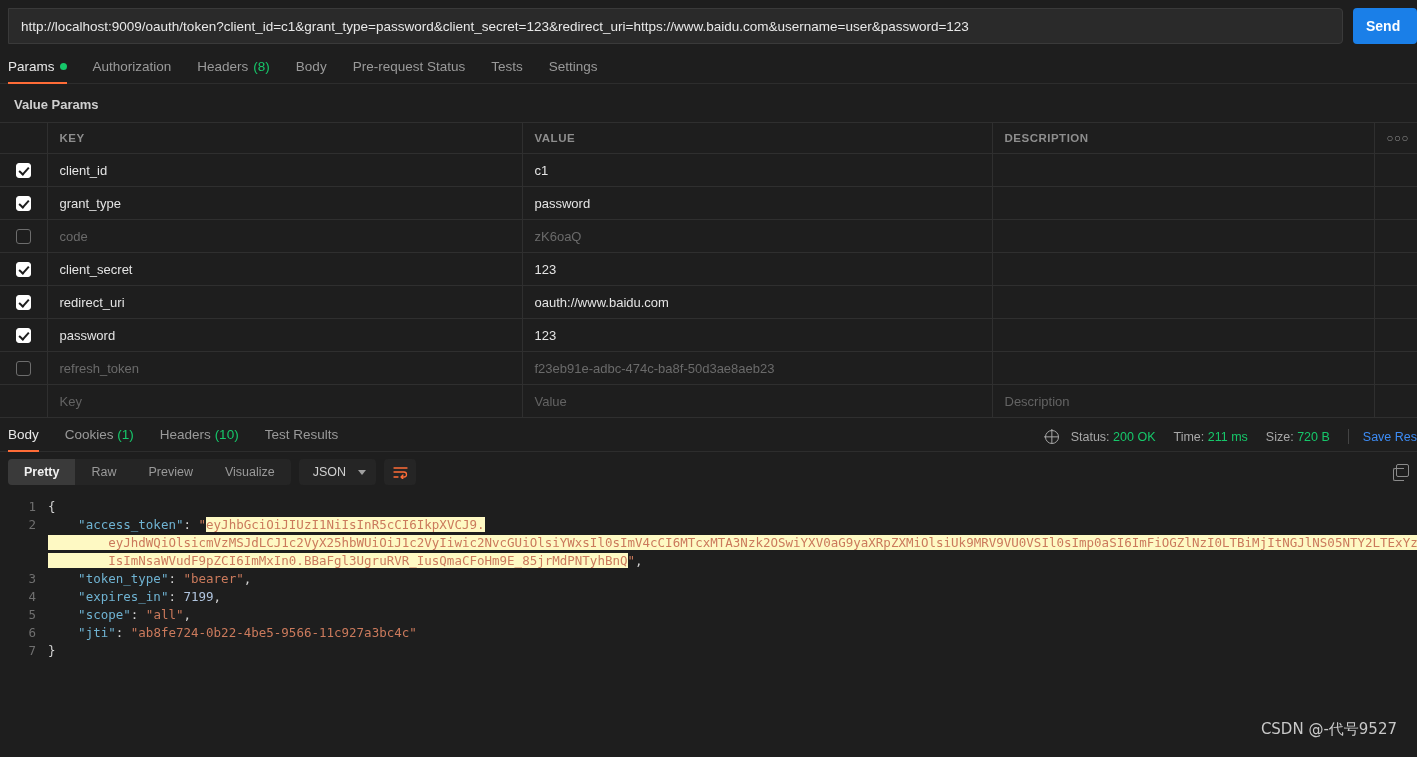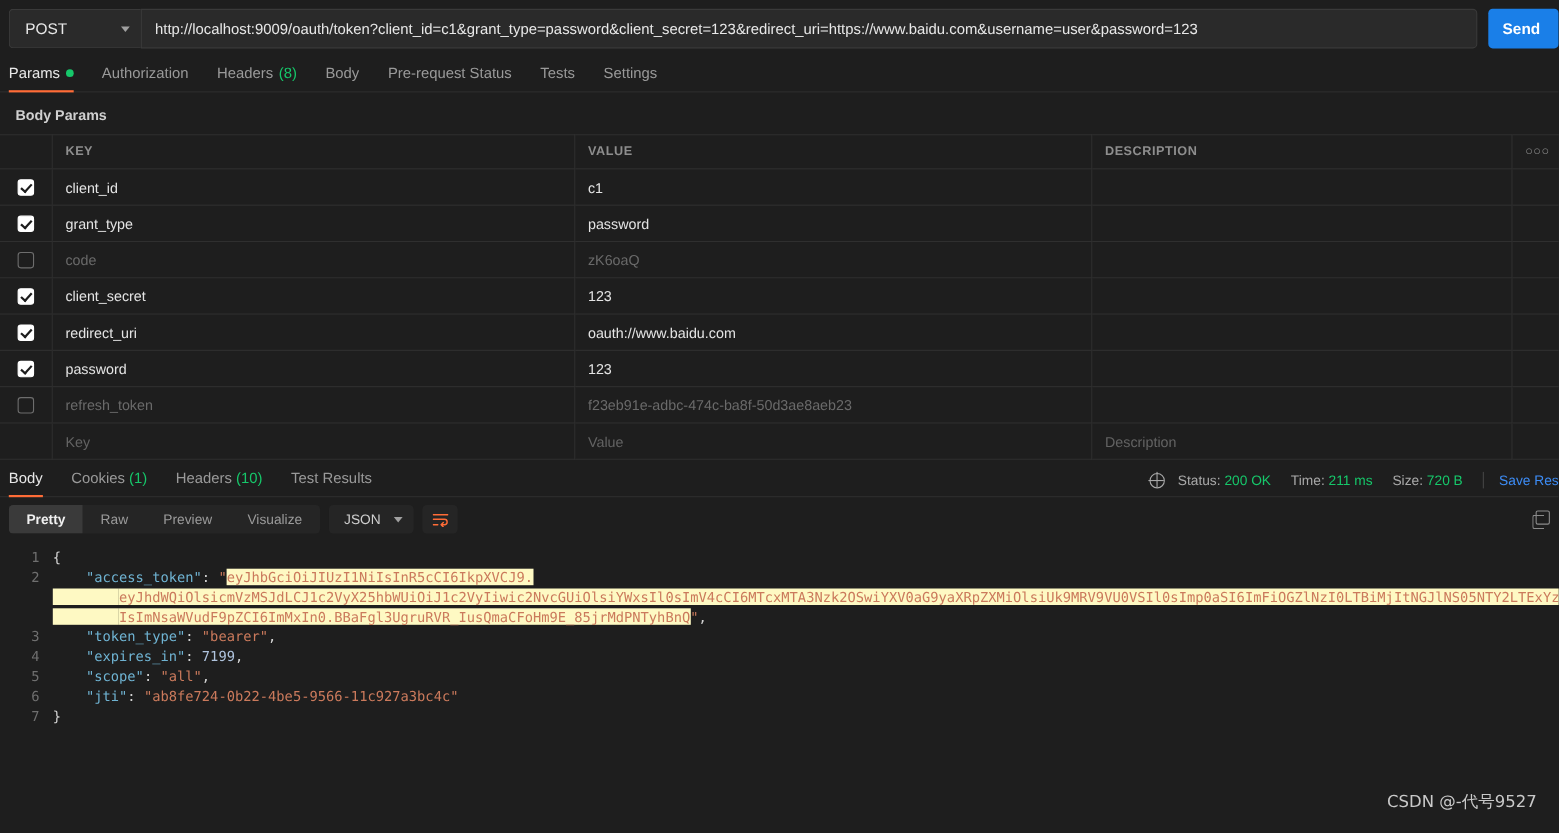--- a/index.html
+++ b/index.html
@@ -229,24 +229,20 @@
   .watermark {
     position: absolute; right: 20px; bottom: 18px;
     color: #c9c9c9; font-size: 15px;
     font-family: "DejaVu Sans", sans-serif;
   }
 </style>
 </head>
 <body>
 
 <div class="url-row">
-  <div class="method-box">
-    <span>POST</span>
-    <span class="caret"></span>
-  </div>
   <div class="url-box">
     <span>http://localhost:9009/oauth/token?client_id=c1&amp;grant_type=password&amp;client_secret=123&amp;redirect_uri=https://www.baidu.com&amp;username=user&amp;password=123</span>
   </div>
   <div class="send-btn">
     <span>Send</span>
   </div>
 </div>
 
 <div class="req-tabs" id="req-tabs">
     <div class="req-tab active">
@@ -267,21 +263,21 @@
       <span>Pre-request Status</span>
     </div>
     <div class="req-tab">
       <span>Tests</span>
     </div>
     <div class="req-tab">
       <span>Settings</span>
     </div>
   </div>
 
-<div class="query-label">Body Params</div>
+<div class="query-label">Value Params</div>
 
 <table class="ptable">
   <colgroup>
     <col class="c-chk">
       <col class="c-key">
       <col class="c-val">
       <col class="c-desc">
       <col class="c-dots">
   </colgroup>
   <thead>

